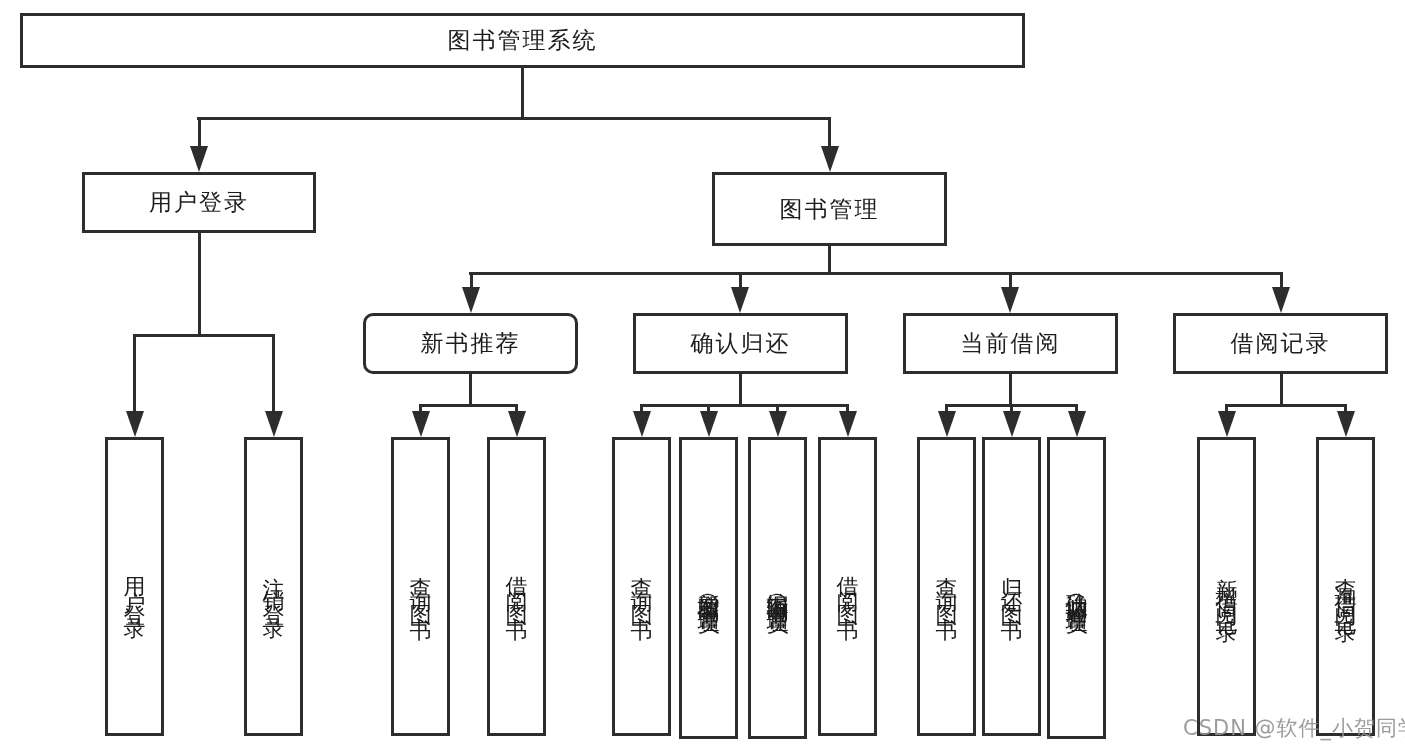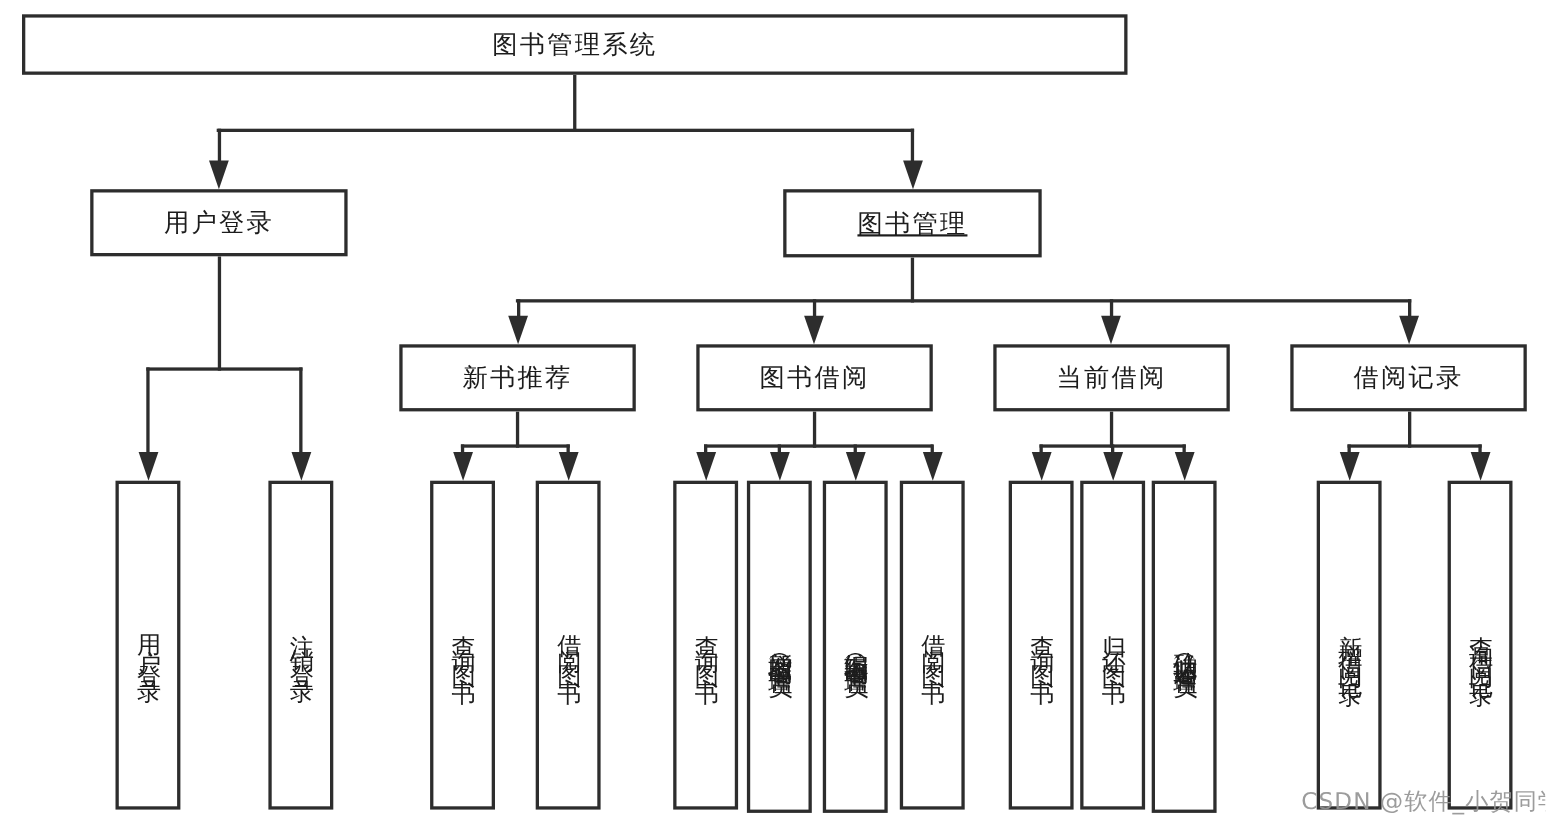--- a/index.html
+++ b/index.html
@@ -117,29 +117,29 @@
   <div class="cline" style="left:1344px; top:404px; width:3px; height:22px;"></div>
   <div class="arrow" style="left:1337px; top:411px;"></div>
 
   <div class="node" style="left:20px; top:13px; width:1005px; height:55px;text-align:right;">
     <span>图书管理系统</span>
   </div>
 
   <div class="node" style="left:82px; top:172px; width:234px; height:61px;">
     <span>用户登录</span>
   </div>
-  <div class="node" style="left:712px; top:172px; width:235px; height:62px;text-decoration:underline;">
+  <div class="node" style="left:712px; top:172px; width:235px; height:74px;">
     <span>图书管理</span>
   </div>
 
-  <div class="node" style="left:363px; top:313px; width:215px; height:61px;">
+  <div class="node" style="left:363px; top:313px; width:215px; height:61px;border-radius:10px;">
     <span>新书推荐</span>
   </div>
   <div class="node" style="left:633px; top:313px; width:215px; height:61px;">
-    <span>图书借阅</span>
+    <span>确认归还</span>
   </div>
   <div class="node" style="left:903px; top:313px; width:215px; height:61px;font-family:Liberation Mono, monospace;">
     <span>当前借阅</span>
   </div>
   <div class="node" style="left:1173px; top:313px; width:215px; height:61px;">
     <span>借阅记录</span>
   </div>
 
   <div class="node leaf" style="left:105px; top:437px; width:59px; height:299px;">
     <span class="vtext sp-l">用户登录</span>

